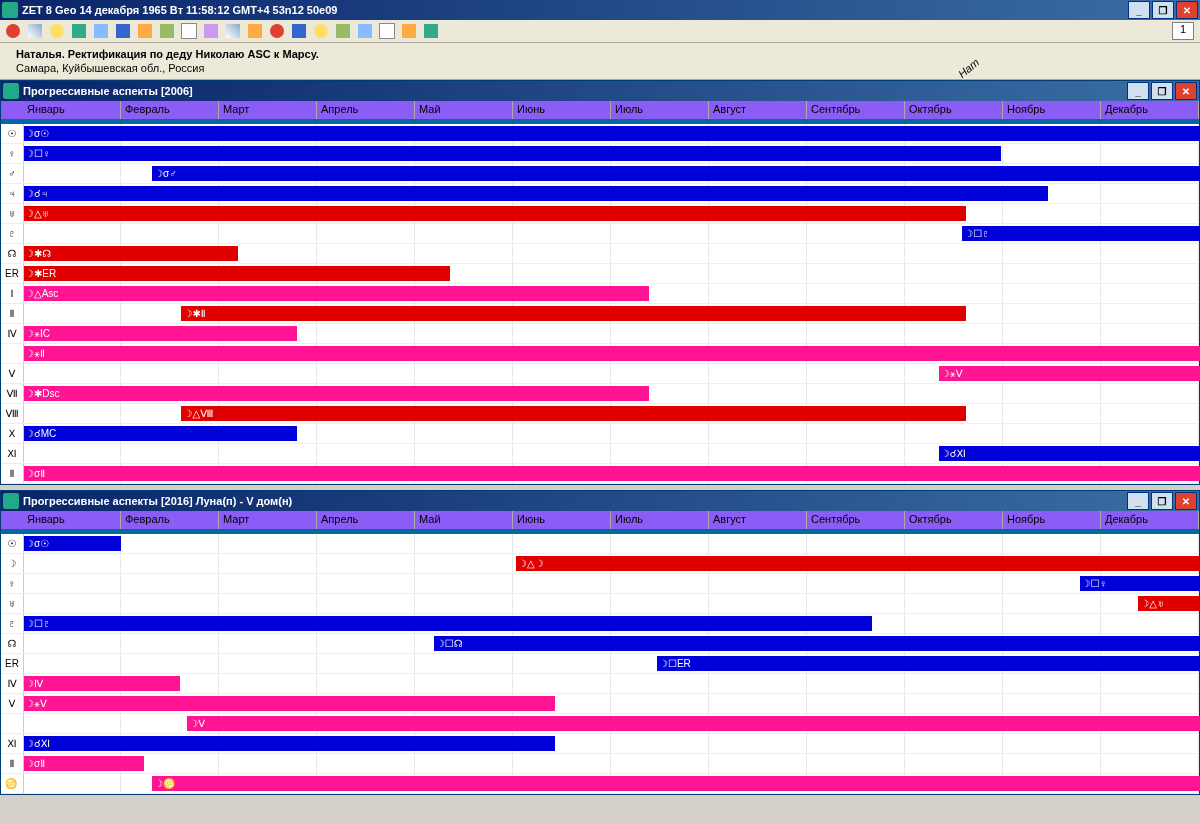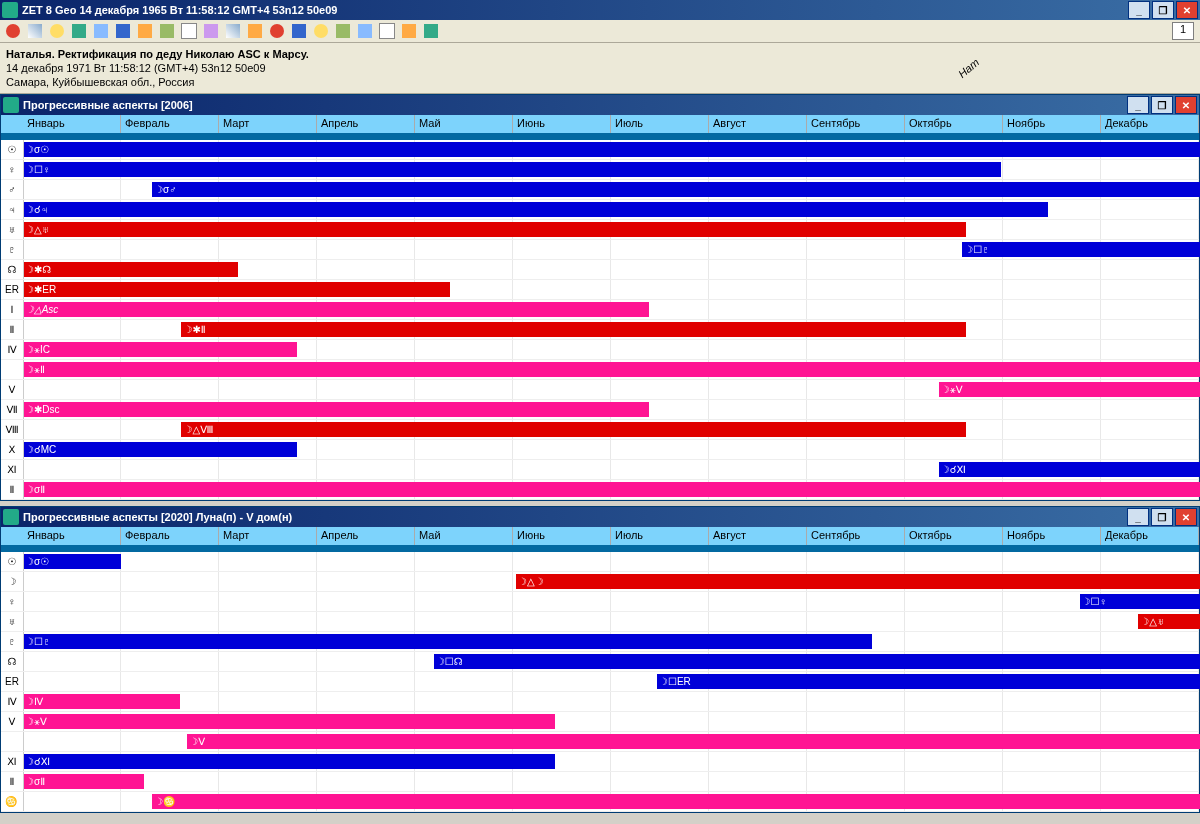--- a/index.html
+++ b/index.html
@@ -14,28 +14,28 @@
 .tc2{background:linear-gradient(45deg,#fff,#8ac)}
 .tc3{background:#fd6;border-radius:50%}
 .tc4{background:#3a8}
 .tc5{background:#8bf}
 .tc6{background:#36c}
 .tc7{background:#fa4}
 .tc8{background:#9b6}
 .tc9{background:#fff;border:1px solid #888}
 .tc10{background:#c9e}
 .pagebox{width:20px;height:16px;background:#fff;border:1px solid #7f7f7f;text-align:center;margin-right:4px}
-.header-area{background:#ece9d8;padding:4px 6px;border-bottom:1px solid #aca899;line-height:14px;position:relative}
+.header-area{background:#ece9d8;padding:4px 16px;border-bottom:1px solid #aca899;line-height:14px;position:relative}
 .header-area .bold{font-weight:bold}
 .header-area .nat{position:absolute;right:220px;top:18px;transform:rotate(-40deg);font-style:italic;color:#000}
 .panel{border:1px solid #003c74}
 .panel-title{background:linear-gradient(to right,#0a246a,#3a6ea5);color:#fff;height:20px;display:flex;align-items:center;padding:0 2px;font-weight:bold}
 .panel-title .ticon{width:16px;height:16px;background:#2a8;border-radius:2px;margin-right:4px}
 .timeline{background:#fff;position:relative}
-.months{display:flex;height:18px;border-bottom:7px solid #0369a1;background:#7dd3fc}
+.months{display:flex;height:18px;border-bottom:5px solid #0369a1;background:#8b5cf6}
 .month{flex:1;border-right:1px solid #aaa;padding:2px 4px;white-space:nowrap;overflow:hidden}
 .rows{position:relative}
 .gridlines{position:absolute;top:0;left:22px;right:0;bottom:0;display:flex;pointer-events:none}
 .gridlines div{flex:1;border-right:1px solid #e8e8e8}
 .row{height:19px;display:flex;align-items:center;border-bottom:1px solid #eee;position:relative}
 .rowlabel{width:22px;height:100%;border-right:1px solid #ccc;display:flex;align-items:center;justify-content:center;font-size:10px;font-family:Arial;color:#000;background:#fff;z-index:2}
 .bar{position:absolute;height:15px;top:2px;color:#fff;font-size:10px;font-family:Arial;display:flex;align-items:center;padding:0 2px;white-space:nowrap;overflow:hidden}
 .barlabel{position:absolute;height:15px;top:2px;color:#fff;font-size:10px;font-family:Arial;display:flex;align-items:center;padding:0 2px;white-space:nowrap;z-index:3}
 .blue{background:#0000d8}
 .red{background:#e00000}
@@ -113,21 +113,20 @@
     </div>
   <div class="tbtn">
       <div style="width:14px;height:14px" class="tc4"></div>
     </div>
   <div class="spacer" style="flex:1"></div>
   <div class="pagebox">1</div>
 </div>
 
 <div class="header-area">
   <div class="bold">Наталья. Ректификация по деду Николаю ASC к Марсу.</div>
-  <div>14 декабря 1971  Вт   11:58:12  (GMT+4)  53n12   50e09</div>
   <div>Самара, Куйбышевская обл., Россия</div>
   <div class="nat">Нат</div>
 </div>
 
 <div class="panel">
   <div class="panel-title">
     <div class="ticon"></div>
     <span>Прогрессивные аспекты [2006]</span>
     <div style="flex:1"></div>
     <div class="winbtn">_</div>
@@ -200,21 +199,21 @@
           <div class="barlabel" style="left: 22px;">☽✱☊</div>
         </div>
         <div class="row">
           <div class="rowlabel">ER</div>
           <div class="bar red" style="left: 22px; width: 422.64px;"></div>
           <div class="barlabel" style="left: 22px;">☽✱ER</div>
         </div>
         <div class="row">
           <div class="rowlabel">Ⅰ</div>
           <div class="bar pink" style="left: 22px; width: 622.22px;"></div>
-          <div class="barlabel" style="left: 22px; font-style: italic;">☽△Asc</div>
+          <div class="barlabel" style="left: 22px;">☽△Asc</div>
         </div>
         <div class="row">
           <div class="rowlabel">Ⅱ</div>
           <div class="bar red" style="left: 180.49px; width: 780.71px;"></div>
           <div class="barlabel" style="left: 180.49px;">☽✱Ⅱ</div>
         </div>
         <div class="row">
           <div class="rowlabel">Ⅳ</div>
           <div class="bar pink" style="left: 22px; width: 270.02px;"></div>
           <div class="barlabel" style="left: 22px;">☽⚹IC</div>
@@ -256,21 +255,21 @@
         </div>
       </div>
   </div>
 </div>
 
 <div style="height:5px;background:#d4d0c8"></div>
 
 <div class="panel">
   <div class="panel-title">
     <div class="ticon"></div>
-    <span>Прогрессивные аспекты [2020]    Луна(п) - V дом(н)</span>
+    <span>Прогрессивные аспекты [2016]    Луна(п) - V дом(н)</span>
     <div style="flex:1"></div>
     <div class="winbtn">_</div>
     <div class="winbtn">❐</div>
     <div class="winbtn close">✕</div>
   </div>
   <div class="timeline">
     <div class="months" id="months2" style="padding-left:22px">
         <div class="month">Январь</div>
         <div class="month">Февраль</div>
         <div class="month">Март</div>

